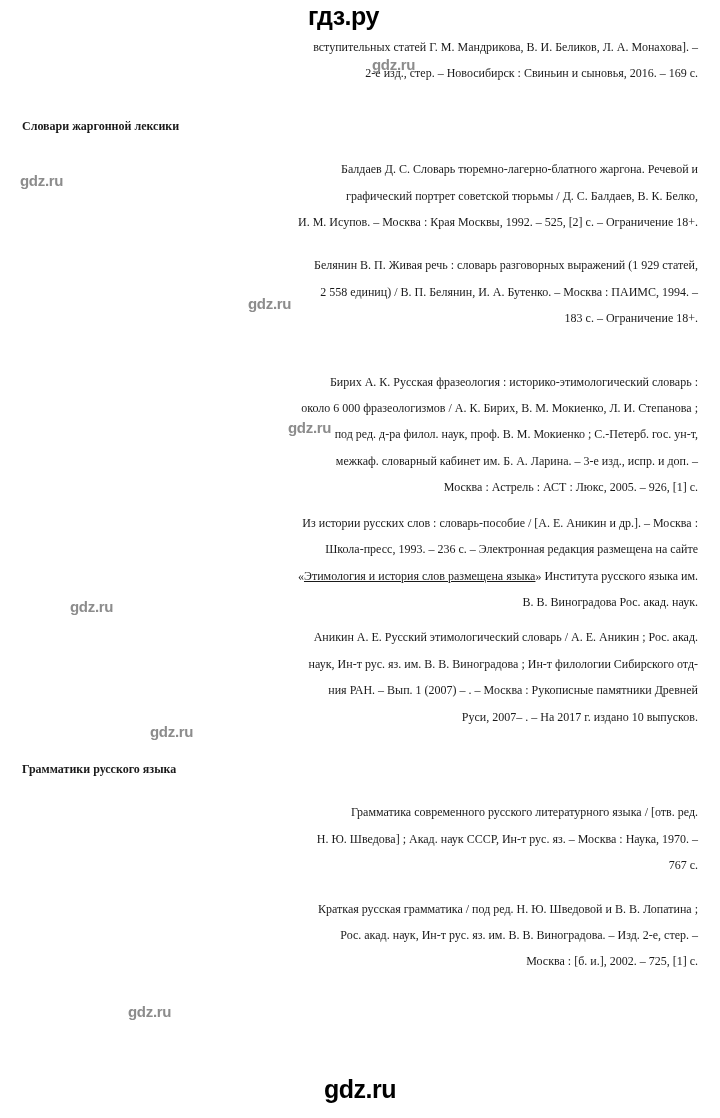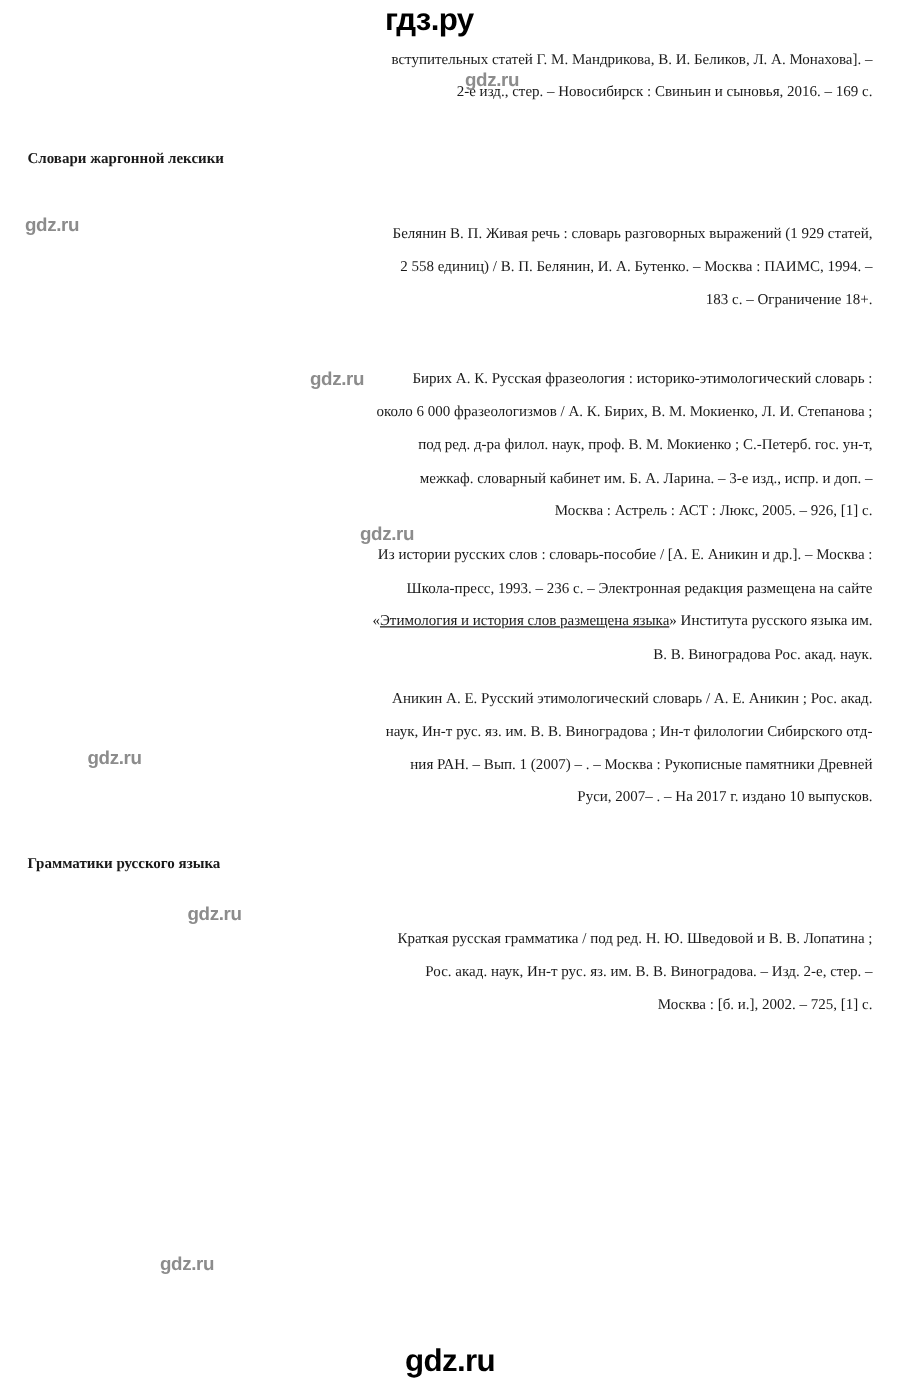--- a/index.html
+++ b/index.html
@@ -98,20 +98,23 @@
 
 <div class="page">
 
   <p class="para">вступительных статей Г. М. Мандрикова, В. И. Беликов, Л. А. Монахова]. –
 2-е изд., стер. – Новосибирск : Свиньин и сыновья, 2016. – 169 с.</p>
 
   <div class="gap-lg"></div>
   <h2 class="heading">Словари жаргонной лексики</h2>
   <div class="gap-md"></div>
 
+  <p class="para">Балдаев Д. С. Словарь тюремно-лагерно-блатного жаргона. Речевой и
+графический портрет советской тюрьмы / Д. С. Балдаев, В. К. Белко,
+И. М. Исупов. – Москва : Края Москвы, 1992. – 525, [2] с. – Ограничение 18+.</p>
 
   <div class="gap-md"></div>
   <p class="para">Белянин В. П. Живая речь : словарь разговорных выражений (1 929 статей,
 2 558 единиц) / В. П. Белянин, И. А. Бутенко. – Москва : ПАИМС, 1994. –
 183 с. – Ограничение 18+.</p>
 
   <div class="gap-md"></div>
 
   <div class="gap-xs"></div>
   <div class="gap-md"></div>
@@ -131,20 +134,23 @@
   <div class="gap-sm"></div>
   <p class="para">Аникин А. Е. Русский этимологический словарь / А. Е. Аникин ; Рос. акад.
 наук, Ин-т рус. яз. им. В. В. Виноградова ; Ин-т филологии Сибирского отд-
 ния РАН. – Вып. 1 (2007) –    . – Москва : Рукописные памятники Древней
 Руси, 2007–    . – На 2017 г. издано 10 выпусков.</p>
 
   <div class="gap-lg"></div>
   <h2 class="heading">Грамматики русского языка</h2>
   <div class="gap-md"></div>
 
+  <p class="para">Грамматика современного русского литературного языка / [отв. ред.
+Н. Ю. Шведова] ; Акад. наук СССР, Ин-т рус. яз. – Москва : Наука, 1970. –
+767 с.</p>
 
   <div class="gap-md"></div>
   <p class="para">Краткая русская грамматика / под ред. Н. Ю. Шведовой и В. В. Лопатина ;
 Рос. акад. наук, Ин-т рус. яз. им. В. В. Виноградова. – Изд. 2-е, стер. –
 Москва : [б. и.], 2002. – 725, [1] с.</p>
 
 </div>
 
 <div id="watermark-layer">
     <div class="wm" style="left: 372px; top: 56px;">gdz.ru</div>

